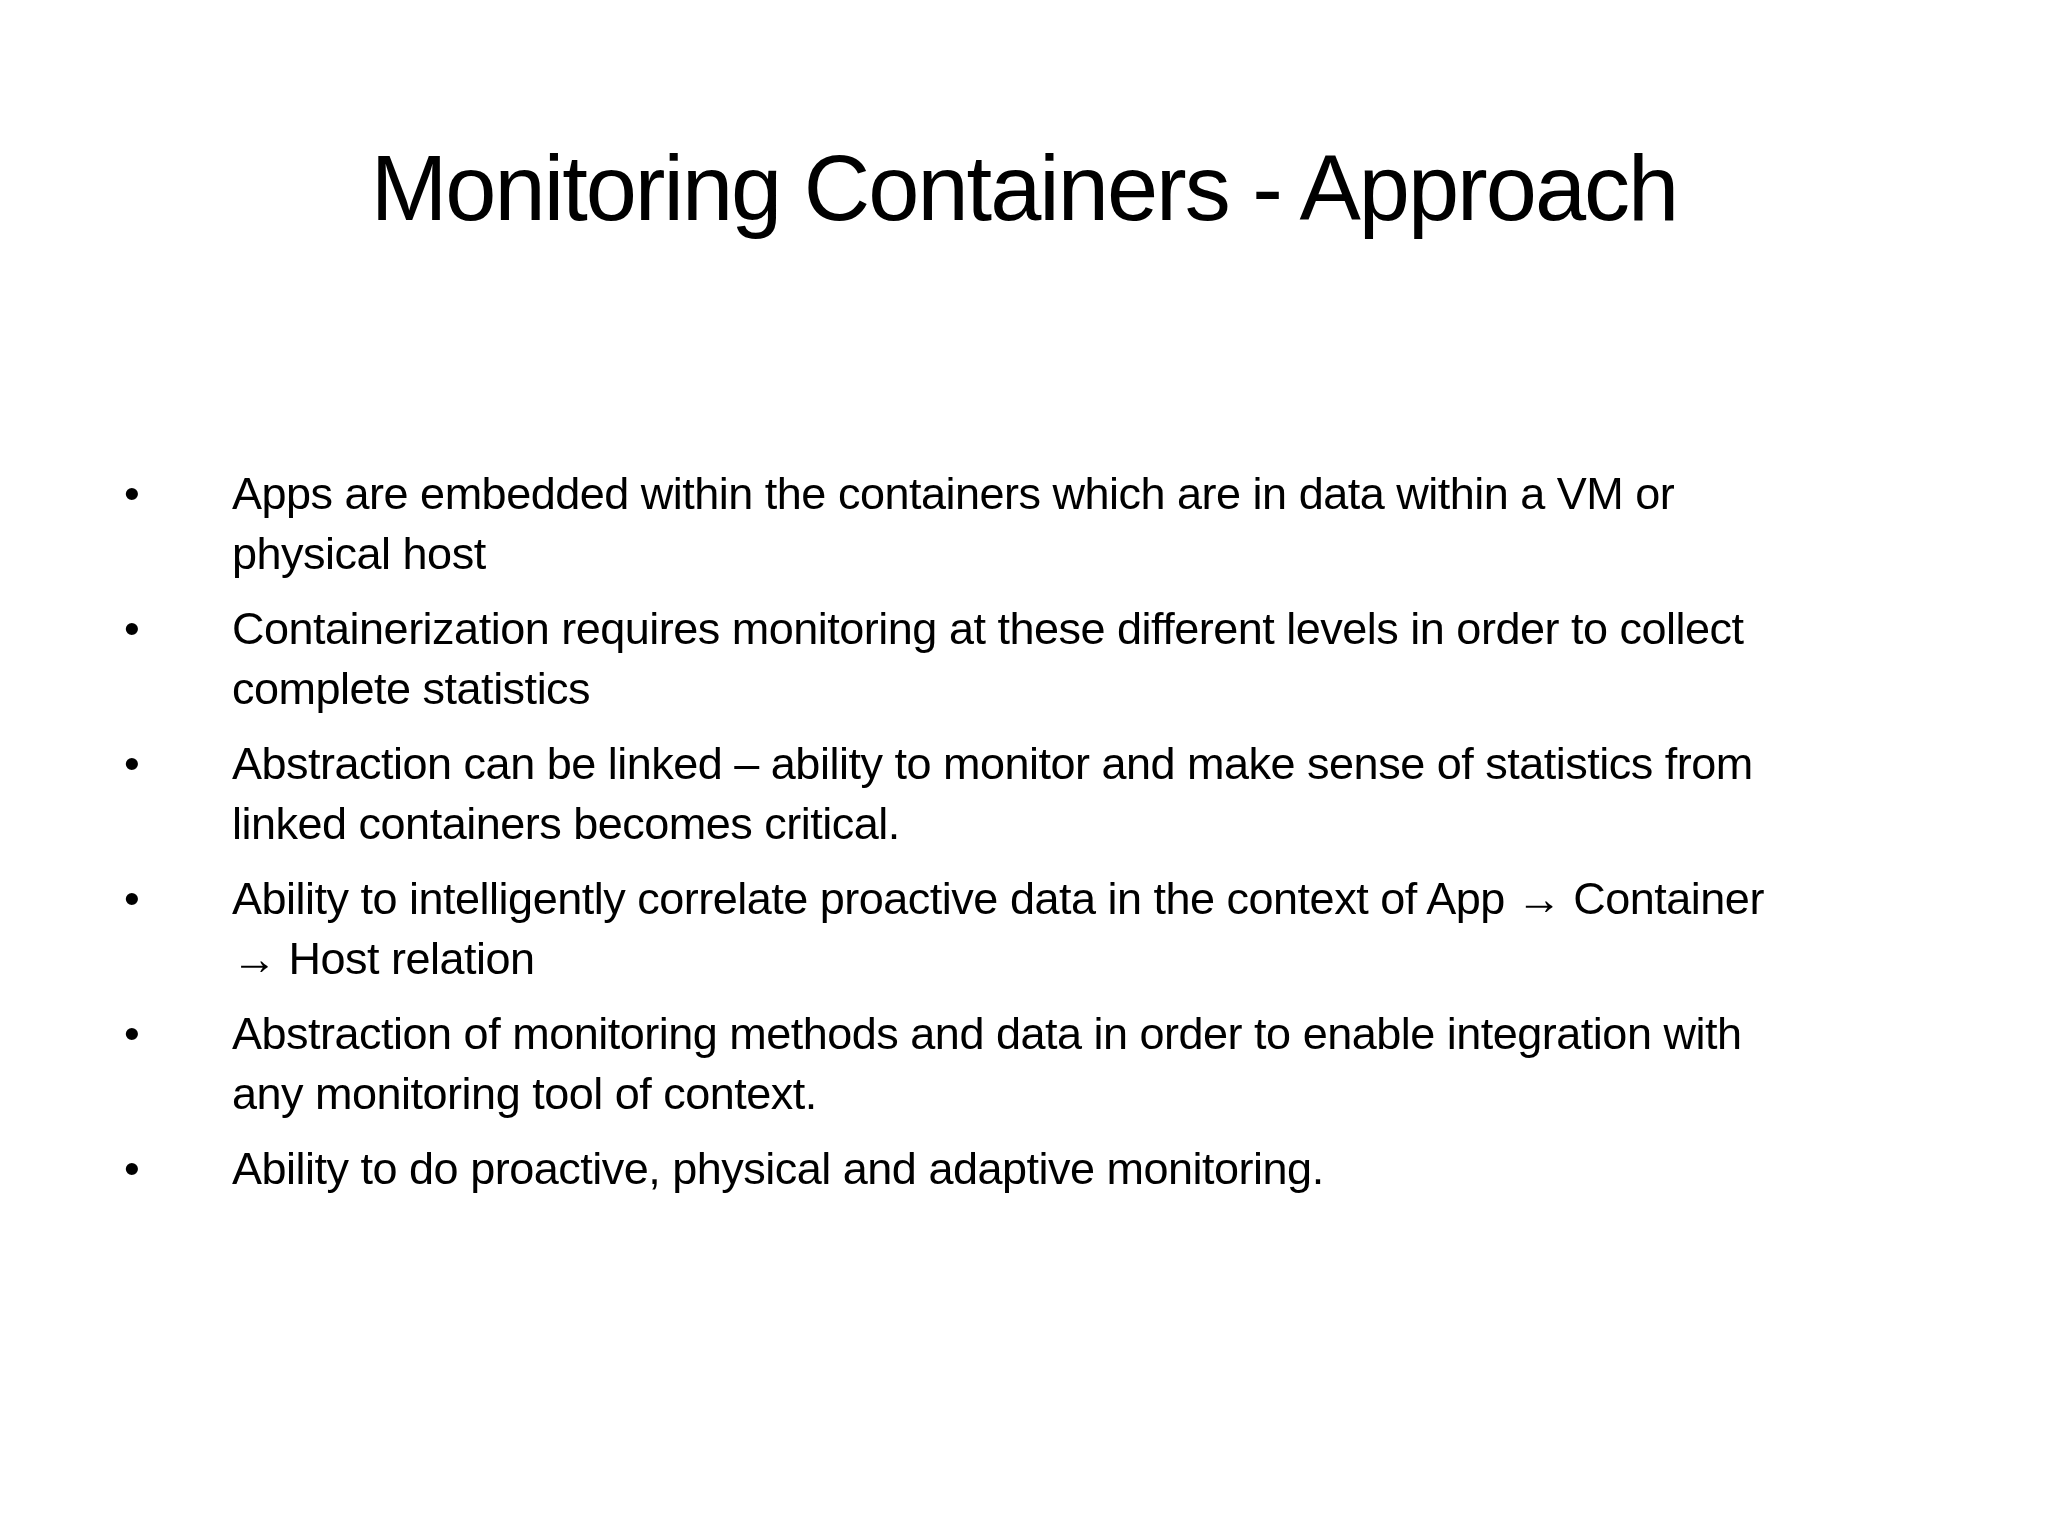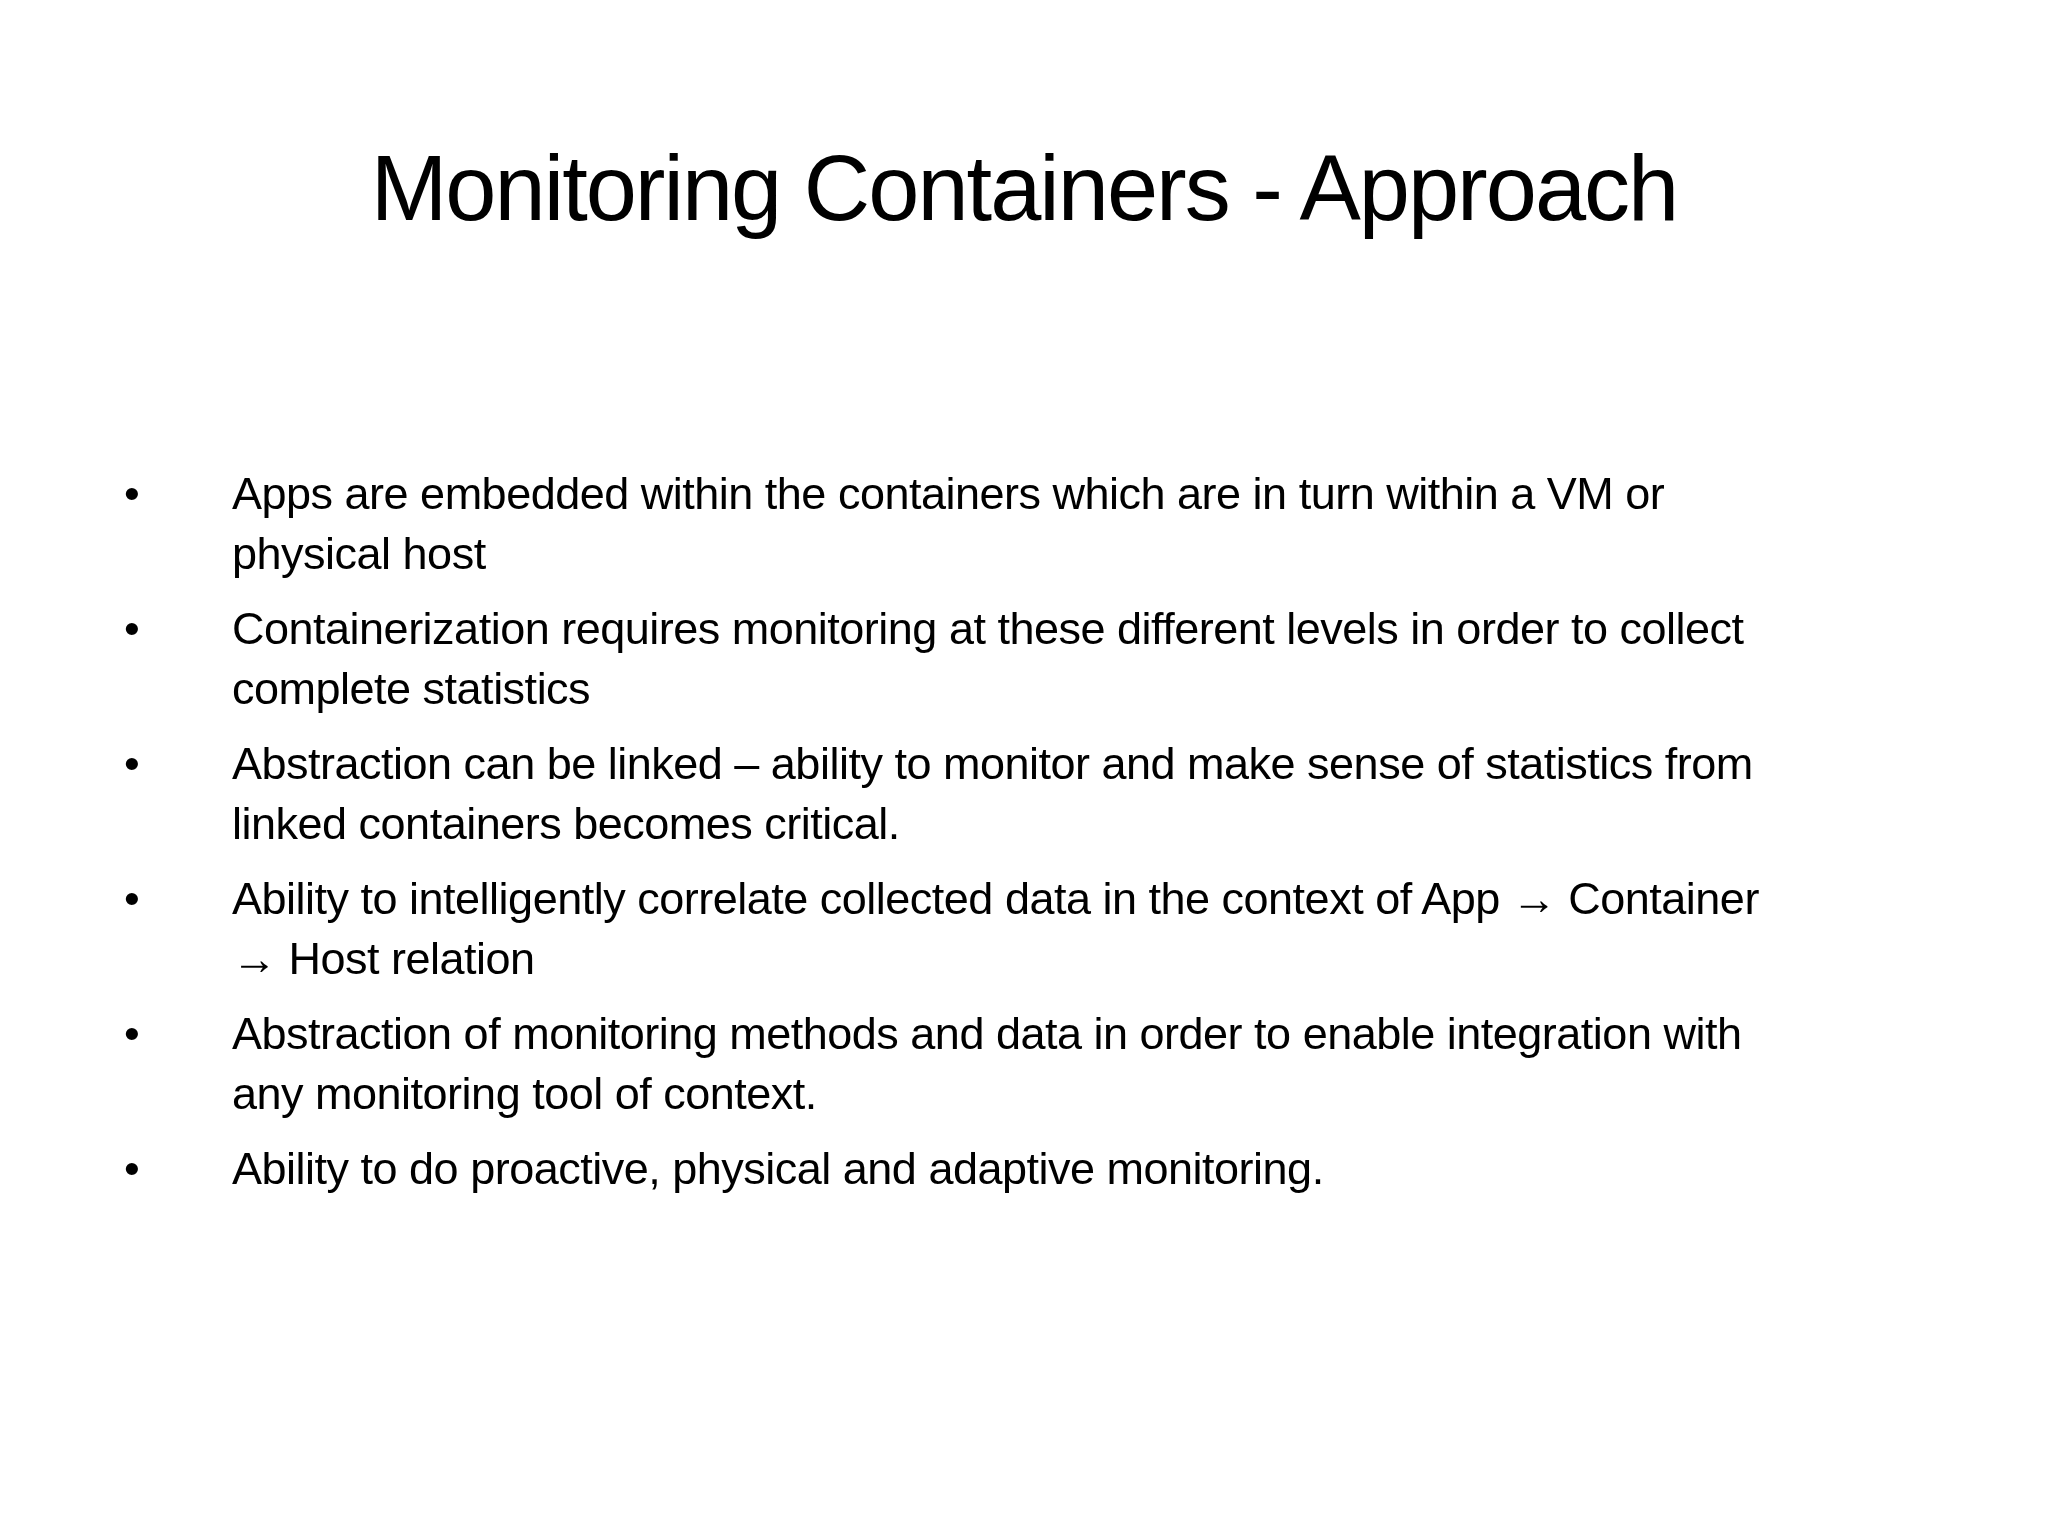--- a/index.html
+++ b/index.html
@@ -56,36 +56,36 @@
   }
 </style>
 </head>
 <body>
 
 <div class="slide" style="background: rgb(255, 255, 255); color: rgb(0, 0, 0);">
   <h1 class="slide-title">Monitoring Containers - Approach</h1>
   <ul class="bullet-list" id="bullet-list">
       <li class="bullet-item">
         <span class="bullet-marker">•</span>
-        <span class="bullet-text">Apps are embedded within the containers which are in turn within a VM or
+        <span class="bullet-text">Apps are embedded within the containers which are in data within a VM or
 physical host</span>
       </li>
       <li class="bullet-item">
         <span class="bullet-marker">•</span>
         <span class="bullet-text">Containerization requires monitoring at these  different levels in order to collect
 complete statistics</span>
       </li>
       <li class="bullet-item">
         <span class="bullet-marker">•</span>
         <span class="bullet-text">Abstraction can be linked – ability to monitor and make sense of statistics from
 linked containers becomes critical.</span>
       </li>
       <li class="bullet-item">
         <span class="bullet-marker">•</span>
-        <span class="bullet-text">Ability to intelligently correlate collected data in the context of App → Container
+        <span class="bullet-text">Ability to intelligently correlate proactive data in the context of App → Container
 → Host relation</span>
       </li>
       <li class="bullet-item">
         <span class="bullet-marker">•</span>
         <span class="bullet-text">Abstraction of monitoring methods and data in order to enable integration with
 any monitoring tool of context.</span>
       </li>
       <li class="bullet-item">
         <span class="bullet-marker">•</span>
         <span class="bullet-text">Ability to do proactive, physical and adaptive monitoring.</span>

